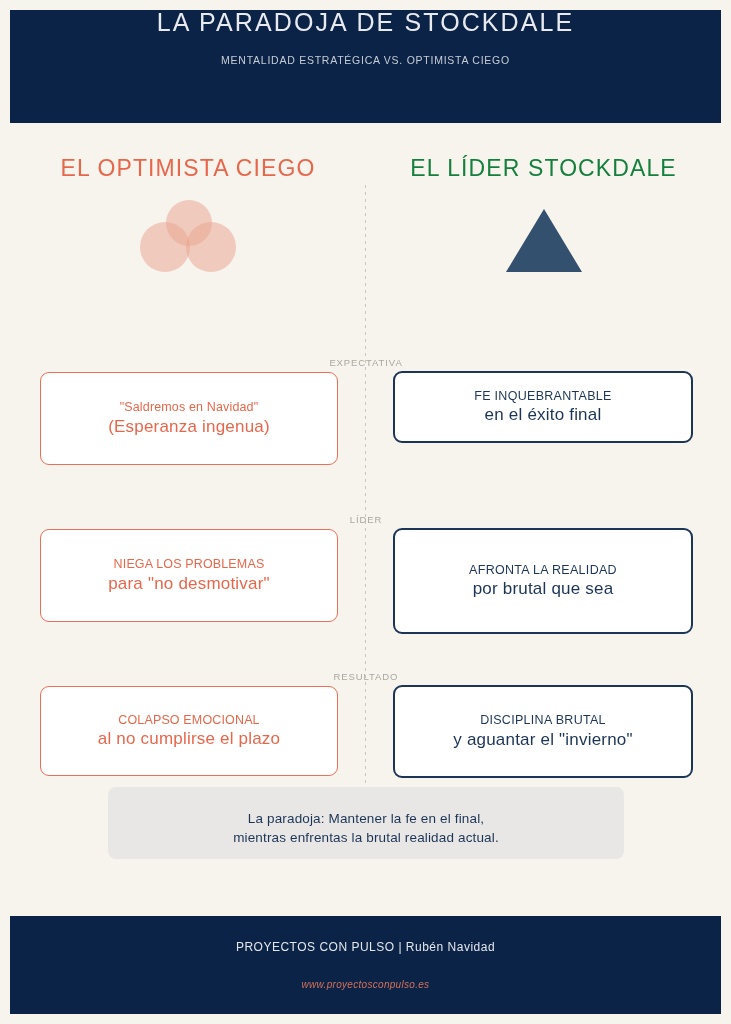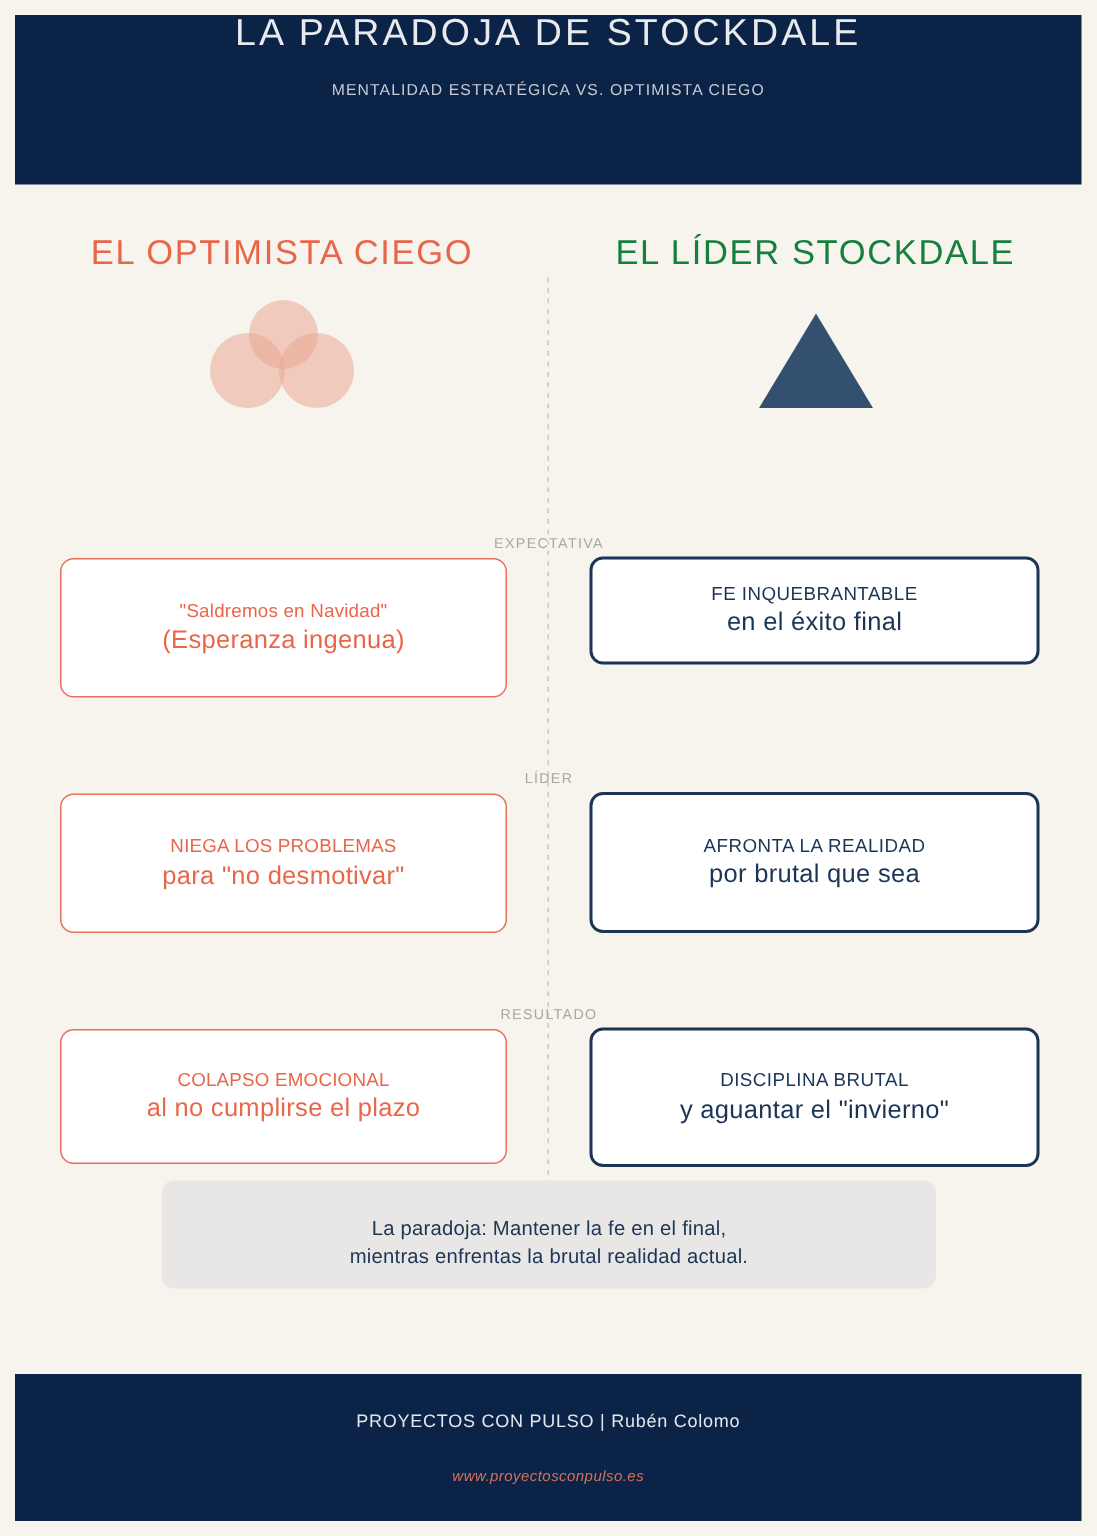--- a/index.html
+++ b/index.html
@@ -243,21 +243,21 @@
 <div class="box right" style="top:371px;height:72px">
   <div class="box-line1">FE INQUEBRANTABLE</div>
   <div class="box-line2">en el éxito final</div>
 </div>
 
 <div class="row-label" style="top:515px">LÍDER</div>
 <div class="box left" style="top:529px;height:93px">
   <div class="box-line1">NIEGA LOS PROBLEMAS</div>
   <div class="box-line2">para "no desmotivar"</div>
 </div>
-<div class="box right" style="top:528px;height:94px">
+<div class="box right" style="top:528px;height:106px">
   <div class="box-line1">AFRONTA LA REALIDAD</div>
   <div class="box-line2">por brutal que sea</div>
 </div>
 
 <div class="row-label" style="top:672px">RESULTADO</div>
 <div class="box left" style="top:686px;height:90px">
   <div class="box-line1">COLAPSO EMOCIONAL</div>
   <div class="box-line2">al no cumplirse el plazo</div>
 </div>
 <div class="box right" style="top:685px;height:93px">
@@ -266,15 +266,15 @@
 </div>
 
 <div class="conclusion">
   <div class="conclusion-text">
     <span>La paradoja: Mantener la fe en el final,</span><br>
     <span>mientras enfrentas la brutal realidad actual.</span>
   </div>
 </div>
 
 <div class="footer">
-  <div class="footer-brand">PROYECTOS CON PULSO | Rubén Colomo</div>
+  <div class="footer-brand">PROYECTOS CON PULSO | Rubén Navidad</div>
   <a class="footer-url" href="#">www.proyectosconpulso.es</a>
 </div>
 
 </body></html>

